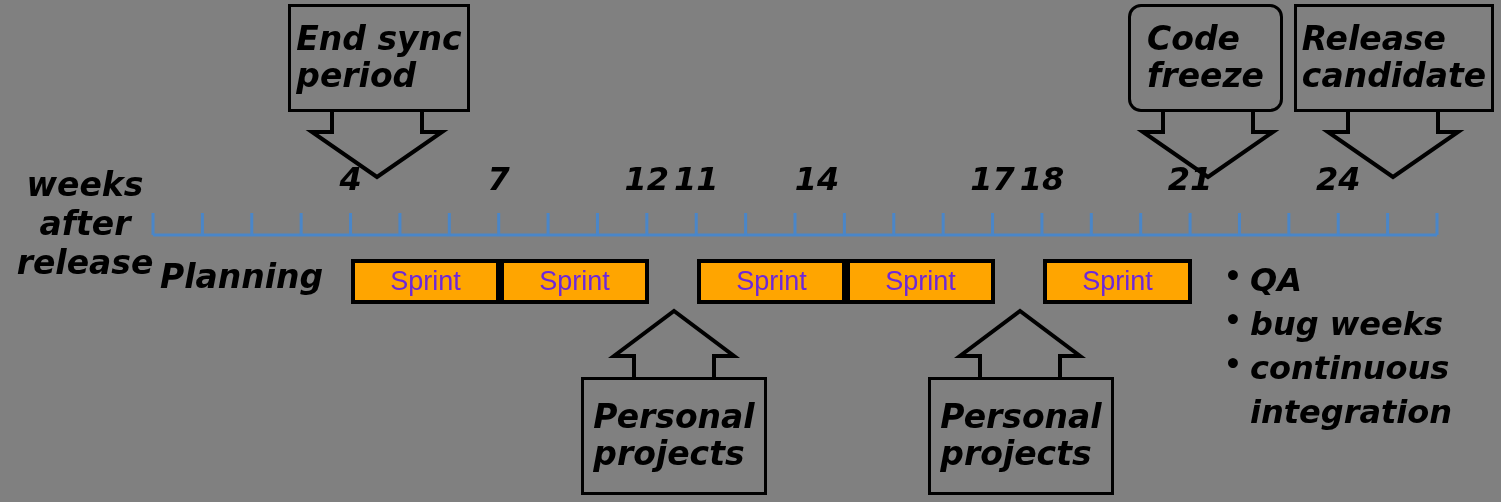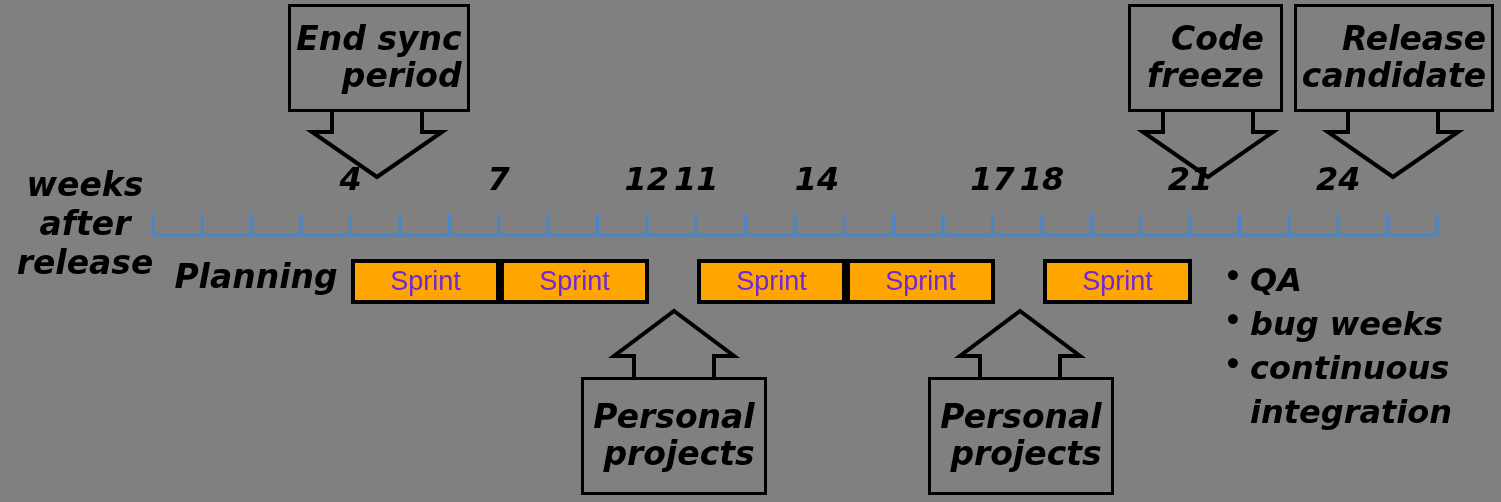--- a/index.html
+++ b/index.html
@@ -21,21 +21,21 @@
     height: 502px;
   }
   .callout-box {
     position: absolute;
     box-sizing: border-box;
     border: 3px solid #000000;
     background: #808080;
     display: flex;
     align-items: center;
     justify-content: center;
-    text-align: right;
+    text-align: left;
     font-style: italic;
     font-weight: bold;
     color: #000000;
     line-height: 1.12;
     font-size: 33px;
     font-family: "DejaVu Sans", sans-serif;
   }
   .sprint-box {
     position: absolute;
     box-sizing: border-box;
@@ -70,21 +70,21 @@
     text-align: center;
     font-family: "DejaVu Sans", sans-serif;
   }
   .planning-label {
     position: absolute;
     font-style: italic;
     font-weight: bold;
     font-size: 33px;
     color: #000000;
     line-height: 1.15;
-    text-align: center;
+    text-align: left;
     font-family: "DejaVu Sans", sans-serif;
     white-space: nowrap;
   }
   .bullet-list {
     position: absolute;
     font-style: italic;
     font-weight: bold;
     font-size: 32px;
     color: #000000;
     line-height: 1.38;
@@ -166,21 +166,21 @@
 
 <div class="planning-label" style="left:160px; top:258px; width:192px;">
   <div>Planning</div>
 </div>
 
 <div class="callout-box" style="left:288px; top:4px; width:182px; height:108px;">
   <span style="white-space:pre-line;">End sync
 period</span>
 </div>
 
-<div class="callout-box" style="left:1128px; top:4px; width:155px; height:108px;">
+<div class="callout-box" style="left:1128px; top:4px; width:155px; height:108px;border-radius:13px;">
   <span style="white-space:pre-line;">Code
 freeze</span>
 </div>
 
 <div class="callout-box" style="left:1294px; top:4px; width:200px; height:108px;">
   <span style="white-space:pre-line;">Release
 candidate</span>
 </div>
 
 <div class="callout-box" style="left:581px; top:377px; width:186px; height:118px;">

